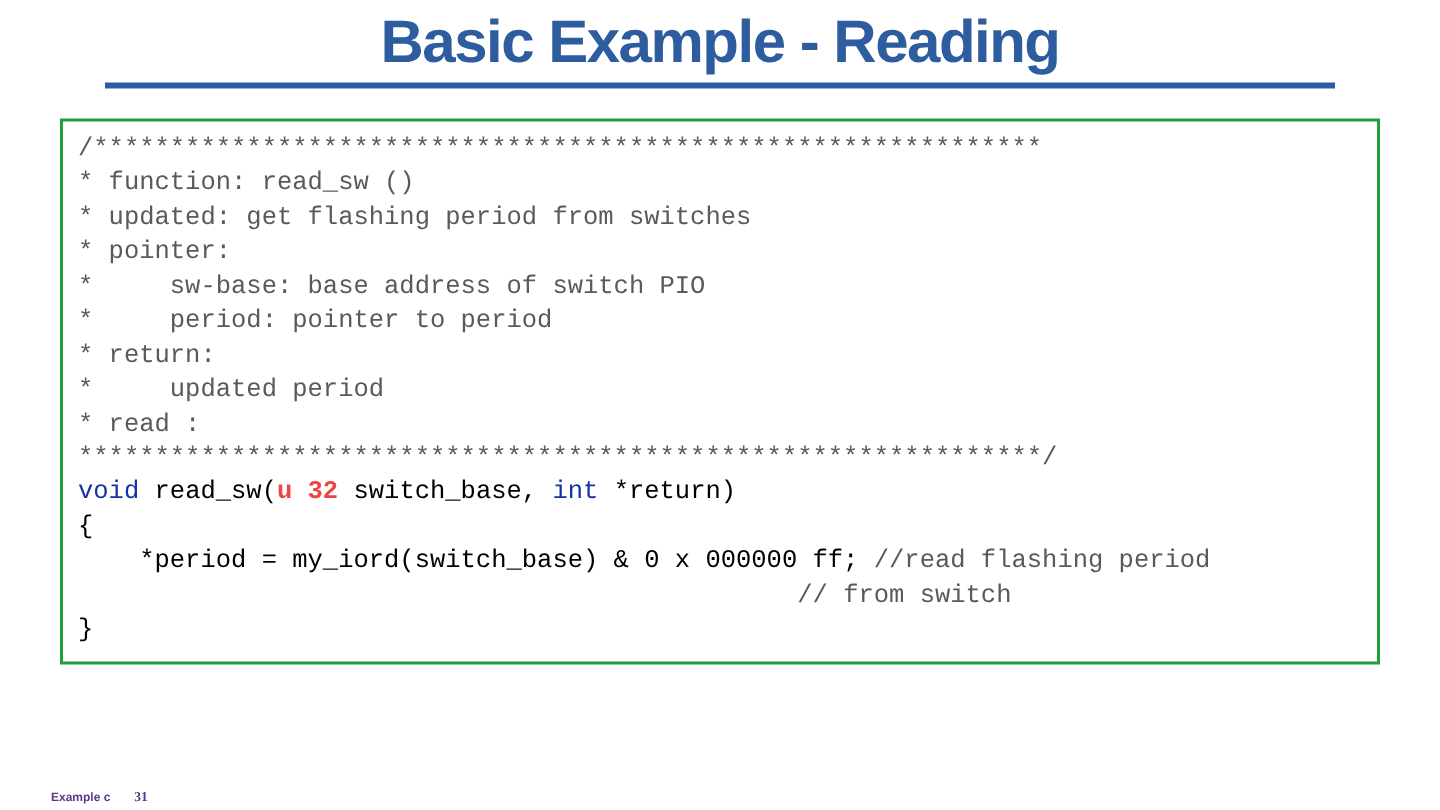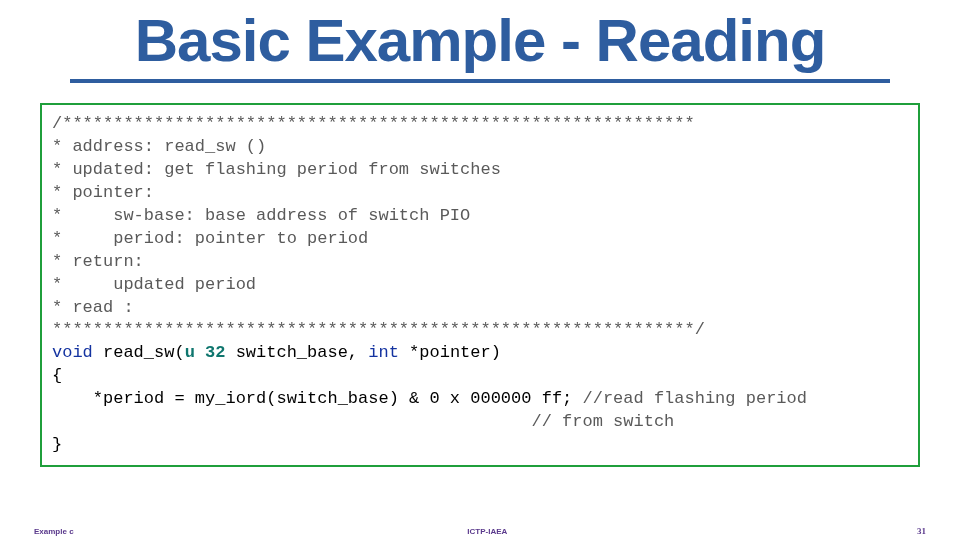--- a/index.html
+++ b/index.html
@@ -6,21 +6,21 @@
   body {
     width: 960px;
     height: 540px;
     background: #ffffff;
     font-family: Arial, sans-serif;
     position: relative;
     overflow: hidden;
   }
   .title {
     text-align: center;
-    font-size: 60px;
+    font-size: 40px;
     font-weight: bold;
     color: #2e5d9f;
     padding-top: 6px;
     padding-bottom: 4px;
     letter-spacing: -1px;
   }
   .divider {
     width: 820px;
     height: 4px;
     background: #2e5d9f;
@@ -31,21 +31,21 @@
     border: 2px solid #1f9f3b;
     padding: 8px 10px;
     font-family: "Courier New", monospace;
     font-size: 17px;
     color: #000;
     line-height: 1.35;
     white-space: pre;
   }
   .code-box .cmt { color: #5a5a5a; }
   .code-box .kw  { color: #1433a0; font-weight: normal; }
-  .code-box .ty  { color: #0f766e; font-weight: bold; }
+  .code-box .ty  { color: #ef4444; font-weight: bold; }
   .footer {
     position: absolute;
     bottom: 0;
     left: 0;
     right: 0;
     height: 18px;
     display: flex;
     align-items: center;
     font-size: 8px;
     font-weight: bold;
@@ -56,32 +56,31 @@
   .footer .center { flex: 1 1 auto; text-align: center; }
   .footer .right { flex: 0 0 auto; font-size: 9px; color: #5a398c; font-family: "Times New Roman", serif; margin-left: 16px; }
 </style>
 </head>
 <body>
 
 <div class="title">Basic Example - Reading</div>
 <div class="divider"></div>
 
 <div class="code-box"><span class="cmt">/**************************************************************</span>
-<span class="cmt">* address: read_sw ()</span>
+<span class="cmt">* function: read_sw ()</span>
 <span class="cmt">* updated: get flashing period from switches</span>
 <span class="cmt">* pointer:</span>
 <span class="cmt">*     sw-base: base address of switch PIO</span>
 <span class="cmt">*     period: pointer to period</span>
 <span class="cmt">* return:</span>
 <span class="cmt">*     updated period</span>
 <span class="cmt">* read :</span>
 <span class="cmt">***************************************************************/</span>
-<span class="kw">void</span><span> read_sw(</span><span class="ty">u 32</span><span> switch_base, </span><span class="kw">int</span><span> *pointer)</span>
+<span class="kw">void</span><span> read_sw(</span><span class="ty">u 32</span><span> switch_base, </span><span class="kw">int</span><span> *return)</span>
 <span>{</span>
 <span>    *period = my_iord(switch_base) &amp; 0 x 000000 ff; </span><span class="cmt">//read flashing period</span>
 <span>                                               </span><span class="cmt">// from switch</span>
 <span>}</span></div>
 
 <div class="footer">
   <div class="left">Example c</div>
-  <div class="center">ICTP-IAEA</div>
   <div class="right">31</div>
 </div>
 
 </body></html>

